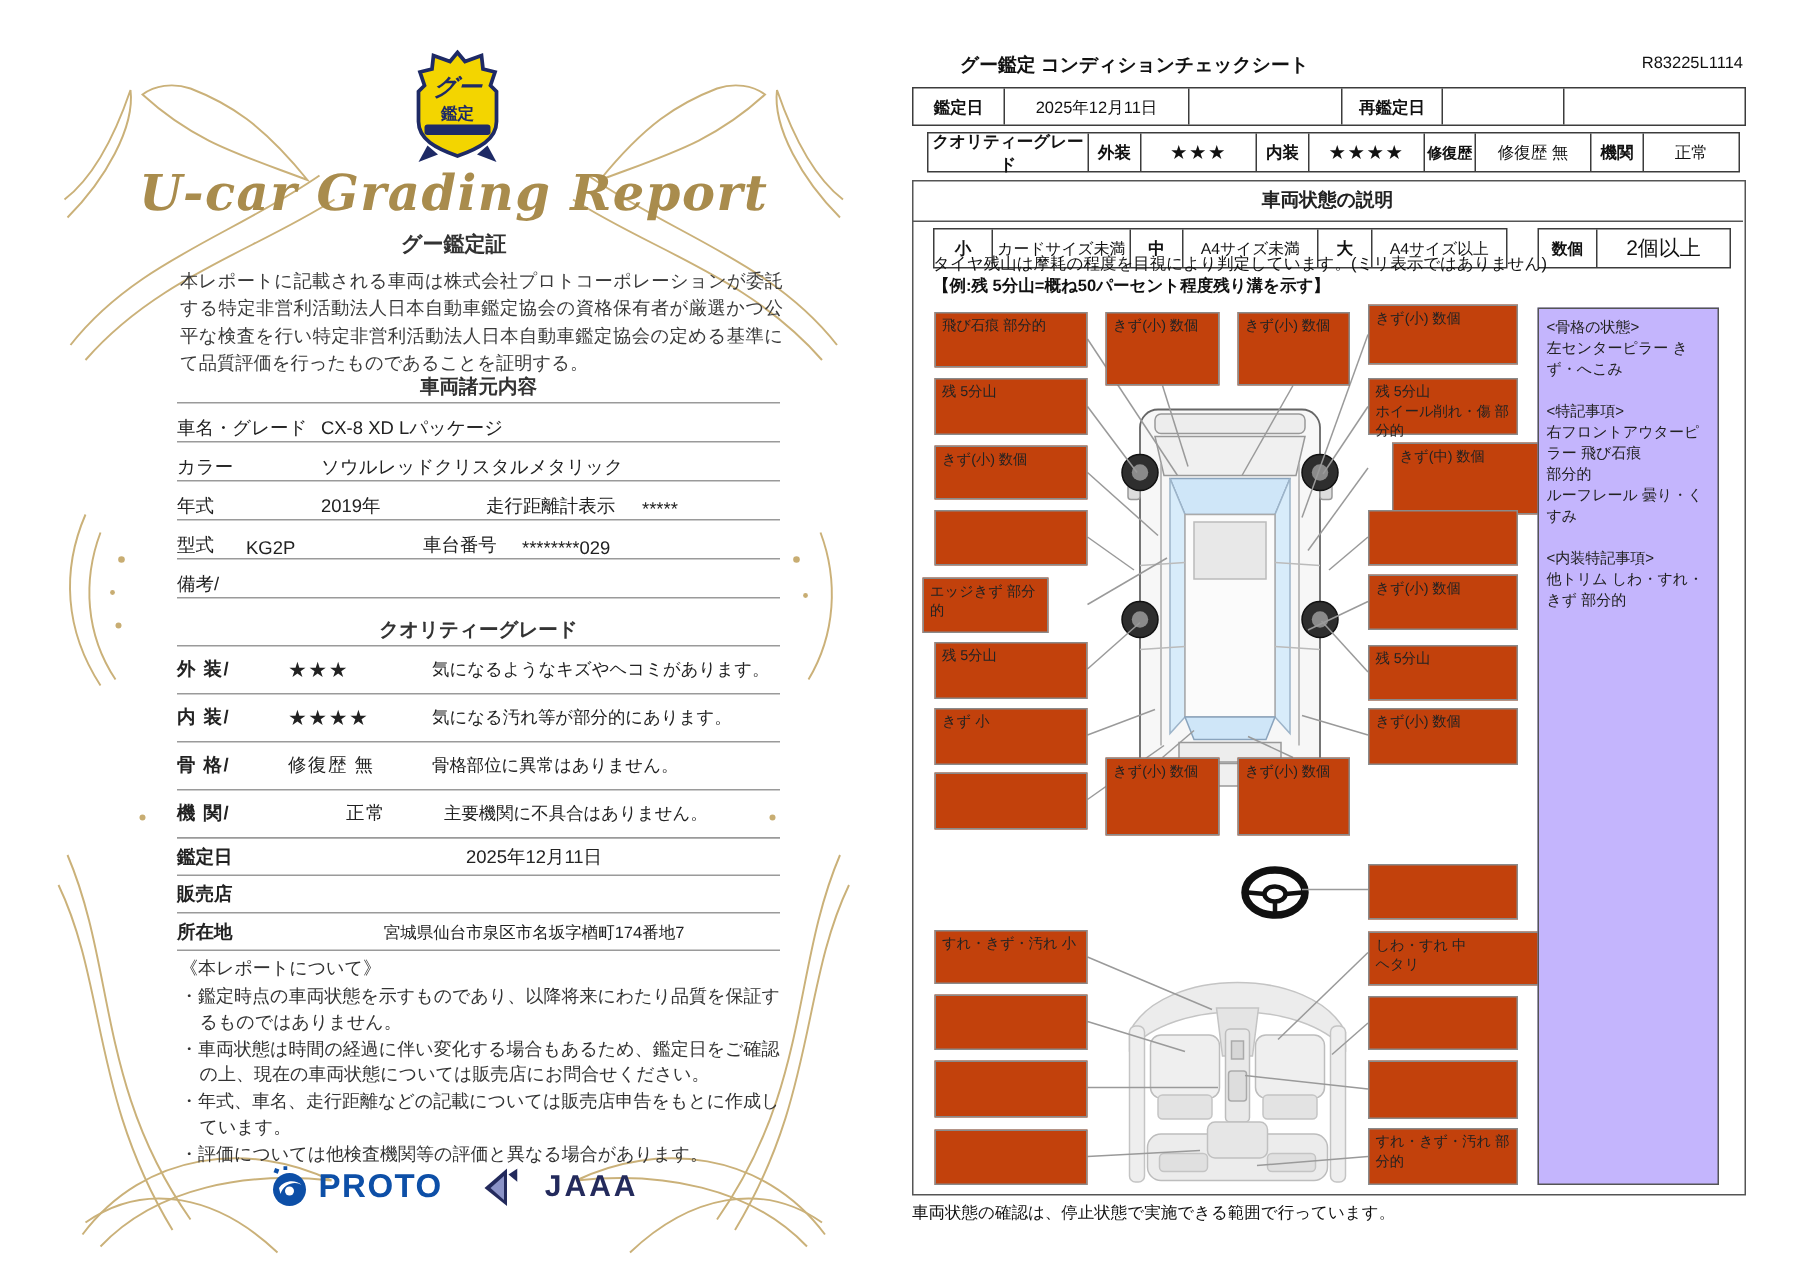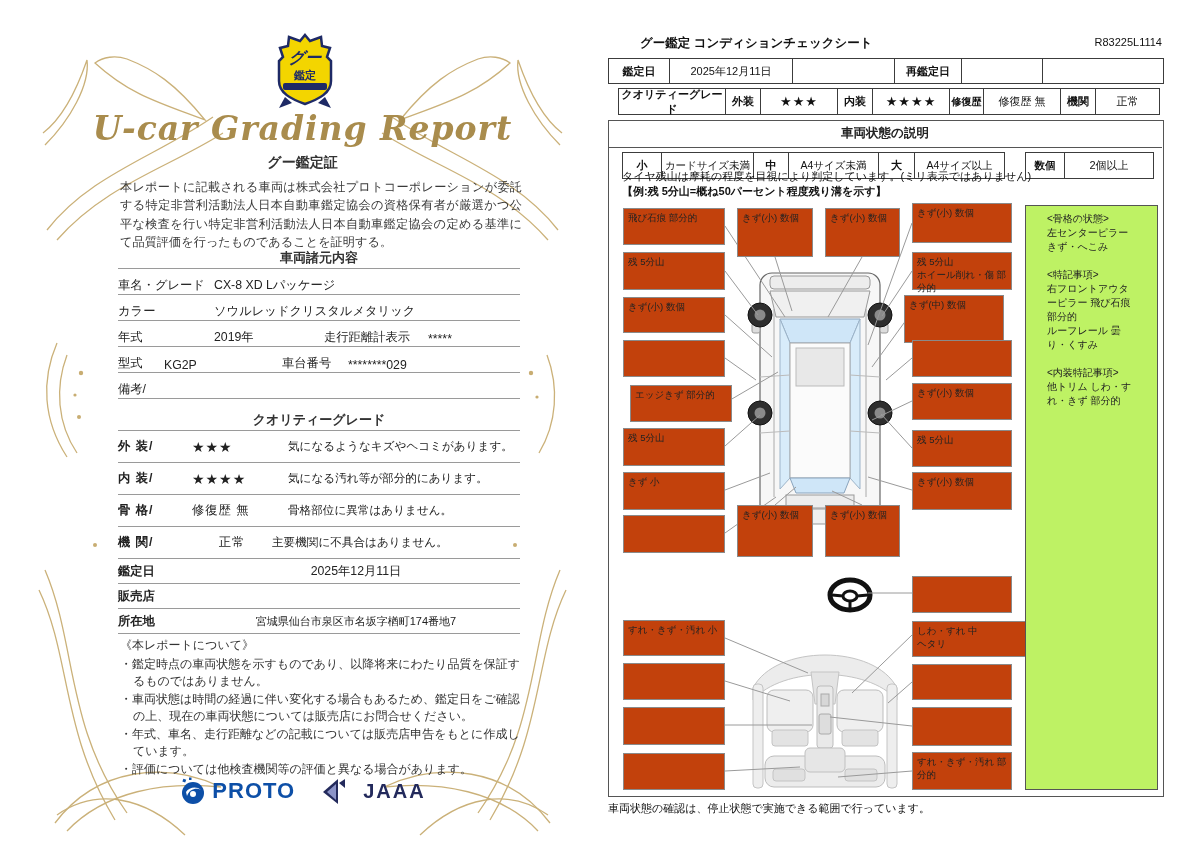--- a/index.html
+++ b/index.html
@@ -20,21 +20,21 @@
   .cert-intro{left:85px;top:153px;width:402px;font-size:12.2px;line-height:1.5;color:#3a3a3a;text-align:justify;}
   .sec-head{position:absolute;width:402px;left:83px;text-align:center;font-size:13px;font-weight:bold;color:#333;}
   .spec{left:83px;top:243px;width:402px;font-size:12.3px;}
   .spec-row{display:flex;align-items:flex-end;height:25px;border-top:1px solid #9a9a9a;}
   .spec-row:last-child{border-bottom:1px solid #9a9a9a;}
   .sl{width:96px;font-weight:500;}
   .sl2{width:96px;font-weight:500;}
   .sv{flex:1;}
   .grades{left:83px;top:405px;width:402px;}
   .g-row{display:flex;align-items:center;height:31px;border-top:1px solid #9a9a9a;font-size:12.3px;}
-  .g-row:last-child{border-bottom:0;}
+  .g-row:last-child{border-bottom:0;gap:12px;}
   .gl{width:74px;font-weight:bold;letter-spacing:1px;}
   .gv{width:96px;font-size:14px;letter-spacing:1px;}
   .gd{flex:1;font-size:11.6px;}
   .info{left:83px;top:533px;width:402px;}
   .i-row{display:flex;align-items:center;height:24px;border-top:1px solid #9a9a9a;font-size:12.3px;}
   .i-row:last-child{border-bottom:1px solid #9a9a9a;}
   .il{width:74px;font-weight:bold;}
   .iv{flex:1;text-align:center;font-size:11.8px;}
   .about{left:85px;top:612px;width:408px;font-size:12px;line-height:1.42;color:#333;}
   .about .hd{margin-bottom:2px;}
@@ -51,22 +51,22 @@
   .tbl .c:last-child{border-right:0;}
   .tbl .c.bold{font-weight:bold;}
   .tbl .c.stars{font-size:13px;letter-spacing:1px;}
   .mainbox{left:8px;top:95px;width:554px;height:675px;border:1.5px solid #555;background:#fff;}
   .mb-head{left:8px;top:95px;width:554px;height:27px;border-bottom:1.2px solid #555;
     display:flex;align-items:center;justify-content:center;font-size:12.5px;font-weight:bold;}
   .tire-note{left:22px;top:144px;width:420px;font-size:11px;line-height:1.35;color:#111;}
   .tire-note .l2{font-weight:bold;}
   .co{position:absolute;border:1px solid #8a8a8a;background:#c2410c;font-size:9.5px;line-height:1.35;
       padding:3px 4px;white-space:pre-line;color:#222;box-sizing:border-box;z-index:3;}
-  .notesbox{left:425px;top:180px;width:133px;height:585px;border:1px solid #555;background:#bef264;
-      font-size:10px;line-height:1.4;padding:6px 21px;white-space:pre-line;box-sizing:border-box;z-index:3;}
+  .notesbox{left:425px;top:180px;width:121px;height:585px;border:1px solid #555;background:#c4b5fd;
+      font-size:10px;line-height:1.4;padding:6px 5px;white-space:pre-line;box-sizing:border-box;z-index:3;}
   .footnote{left:8px;top:776px;width:554px;font-size:11px;color:#111;}
   svg{display:block;}
   .lines{left:0;top:0;width:570px;height:815px;z-index:2;pointer-events:none;}
   .diagram{z-index:1;}
 </style>
 </head>
 <body>
 
 <div class="page" id="cert">
 
@@ -246,21 +246,21 @@
   <div class="tbl" style="left:22px;top:127px;width:381px;height:25px;border-width:1.2px">
     <div class="c bold" style="width:38px">小</div>
     <div class="c" style="width:91px;font-size:10.5px">カードサイズ未満</div>
     <div class="c bold" style="width:34px">中</div>
     <div class="c" style="width:89px;font-size:10.5px">A4サイズ未満</div>
     <div class="c bold" style="width:35px">大</div>
     <div class="c" style="flex:1;font-size:10.5px">A4サイズ以上</div>
   </div>
   <div class="tbl" style="left:425px;top:127px;width:127px;height:25px;border-width:1.2px">
     <div class="c bold" style="width:38px;font-size:10.5px">数個</div>
-    <div class="c" style="flex:1;font-size:11px">2個以上</div>
+    <div class="c" style="flex:1;font-size:14px">2個以上</div>
   </div>
 
   <div class="abs tire-note">
     <div>タイヤ残山は摩耗の程度を目視により判定しています。(ミリ表示ではありません)</div>
     <div class="l2">【例:残 5分山=概ね50パーセント程度残り溝を示す】</div>
   </div>
 
   <svg class="abs lines" viewBox="0 0 570 815">
     <g stroke="#9a9a9a" stroke-width="1" fill="none">
       <line x1="125" y1="201" x2="185" y2="292"></line>
@@ -349,32 +349,32 @@
     <rect x="20" y="118" width="120" height="31" rx="9" fill="#ececec" stroke="#bdbdbd"></rect>
     <rect x="60" y="110" width="40" height="24" rx="5" fill="#e6e6e6" stroke="#c0c0c0"></rect>
     <rect x="28" y="131" width="32" height="12" rx="3" fill="#e0e0e0" stroke="#c4c4c4"></rect>
     <rect x="100" y="131" width="32" height="12" rx="3" fill="#e0e0e0" stroke="#c4c4c4"></rect>
   </svg>
 
   <div class="co" style="left:23px;top:183px;width:102px;height:37px">飛び石痕 部分的</div>
   <div class="co" style="left:23px;top:227px;width:102px;height:38px">残 5分山</div>
   <div class="co" style="left:23px;top:272px;width:102px;height:36px">きず(小) 数個</div>
   <div class="co" style="left:23px;top:315px;width:102px;height:37px"></div>
-  <div class="co" style="left:30px;top:360px;width:102px;height:37px">エッジきず 部分的</div>
+  <div class="co" style="left:15px;top:360px;width:84px;height:37px">エッジきず 部分的</div>
   <div class="co" style="left:23px;top:403px;width:102px;height:38px">残 5分山</div>
   <div class="co" style="left:23px;top:447px;width:102px;height:38px">きず 小</div>
   <div class="co" style="left:23px;top:490px;width:102px;height:38px"></div>
 
   <div class="co" style="left:137px;top:183px;width:76px;height:49px">きず(小) 数個</div>
   <div class="co" style="left:225px;top:183px;width:75px;height:49px">きず(小) 数個</div>
 
   <div class="co" style="left:312px;top:178px;width:100px;height:40px">きず(小) 数個</div>
   <div class="co" style="left:312px;top:227px;width:100px;height:38px">残 5分山
 ホイール削れ・傷 部分的</div>
-  <div class="co" style="left:304px;top:270px;width:100px;height:48px">きず(中) 数個</div>
+  <div class="co" style="left:328px;top:270px;width:100px;height:48px">きず(中) 数個</div>
   <div class="co" style="left:312px;top:315px;width:100px;height:37px"></div>
   <div class="co" style="left:312px;top:358px;width:100px;height:37px">きず(小) 数個</div>
   <div class="co" style="left:312px;top:405px;width:100px;height:37px">残 5分山</div>
   <div class="co" style="left:312px;top:447px;width:100px;height:38px">きず(小) 数個</div>
 
   <div class="co" style="left:137px;top:480px;width:76px;height:52px">きず(小) 数個</div>
   <div class="co" style="left:225px;top:480px;width:75px;height:52px">きず(小) 数個</div>
 
   <div class="co" style="left:23px;top:595px;width:102px;height:36px">すれ・きず・汚れ 小</div>
   <div class="co" style="left:23px;top:638px;width:102px;height:37px"></div>

